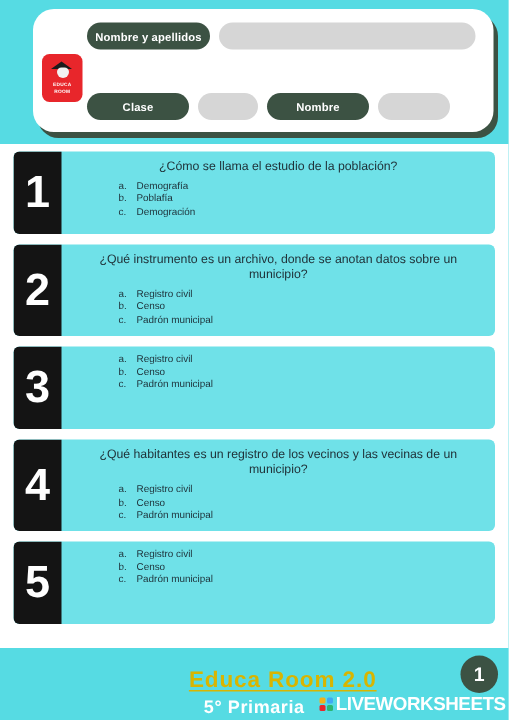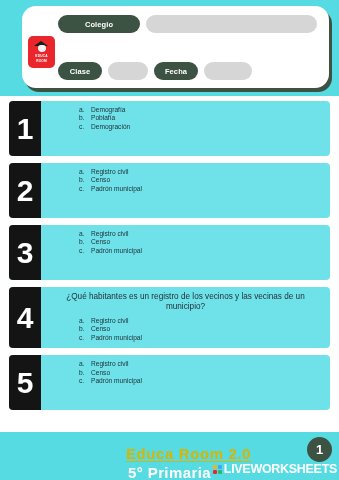--- a/index.html
+++ b/index.html
@@ -98,21 +98,21 @@
     border-radius: 9px;
     font-size: 7.5px;
     font-weight: bold;
     display: flex;
     align-items: center;
     justify-content: center;
     height: 18px;
     letter-spacing: .1px;
   }
   .pill.wide  { width: 82px; }
-  .pill.half  { width: 44px; }
+  .pill.half  { width: 68px; }
   .blank {
     background: #d6d6d6;
     border-radius: 9px;
     height: 18px;
     border: none;
     outline: none;
     padding: 0 6px;
     font-size: 8px;
     font-family: "Liberation Sans", sans-serif;
     color: #333;
@@ -193,21 +193,21 @@
     font-size: 15px;
     font-weight: bold;
     letter-spacing: .6px;
     text-decoration: underline;
     text-underline-offset: 2px;
     margin-top: 13px;
     padding-left: 38px;
   }
   .footer-sub {
     color: #ffffff;
-    font-size: 15px;
+    font-size: 12px;
     font-weight: bold;
     letter-spacing: .4px;
     margin-top: 2px;
   }
   .watermark {
     position: absolute;
     right: 2px;
     bottom: 4px;
     display: flex;
     align-items: center;
@@ -256,62 +256,64 @@
       <div class="logo-cap">
         <span class="cap-top"></span>
         <span class="cap-face"></span>
       </div>
       <div class="logo-text">EDUCA</div>
       <div class="logo-text">ROOM</div>
     </div>
 
     <div class="fields">
 
-
       <div class="field-row">
-        <div class="pill wide">Colegio</div>
+        <div class="pill wide">Nombre y apellidos</div>
         <input class="blank grow" type="text" placeholder="" style="">
       </div>
+
 
       <div class="field-row">
         <div class="pill half">Clase</div>
         <input class="blank short" type="text" placeholder="" style="">
-        <div class="pill half">Fecha</div>
+        <div class="pill half">Nombre</div>
         <input class="blank medium" type="text" placeholder="" style="">
       </div>
 
     </div>
   </div>
 </div>
 
 <div class="sheet">
 
   <div class="q-block">
     <div class="q-num">1</div>
     <div class="q-body">
+      <div class="q-text">¿Cómo se llama el estudio de la población?</div>
       <div class="q-options">
         <div class="opt-row">
           <span class="opt-letter">a.</span>
           <span class="opt-text">Demografía</span>
         </div>
         <div class="opt-row">
           <span class="opt-letter">b.</span>
           <span class="opt-text">Poblafía</span>
         </div>
         <div class="opt-row">
           <span class="opt-letter">c.</span>
           <span class="opt-text">Demogración</span>
         </div>
       </div>
     </div>
   </div>
 
   <div class="q-block">
     <div class="q-num">2</div>
     <div class="q-body">
+      <div class="q-text">¿Qué instrumento es un archivo, donde se anotan datos sobre un municipio?</div>
       <div class="q-options">
         <div class="opt-row">
           <span class="opt-letter">a.</span>
           <span class="opt-text">Registro civil</span>
         </div>
         <div class="opt-row">
           <span class="opt-letter">b.</span>
           <span class="opt-text">Censo</span>
         </div>
         <div class="opt-row">

